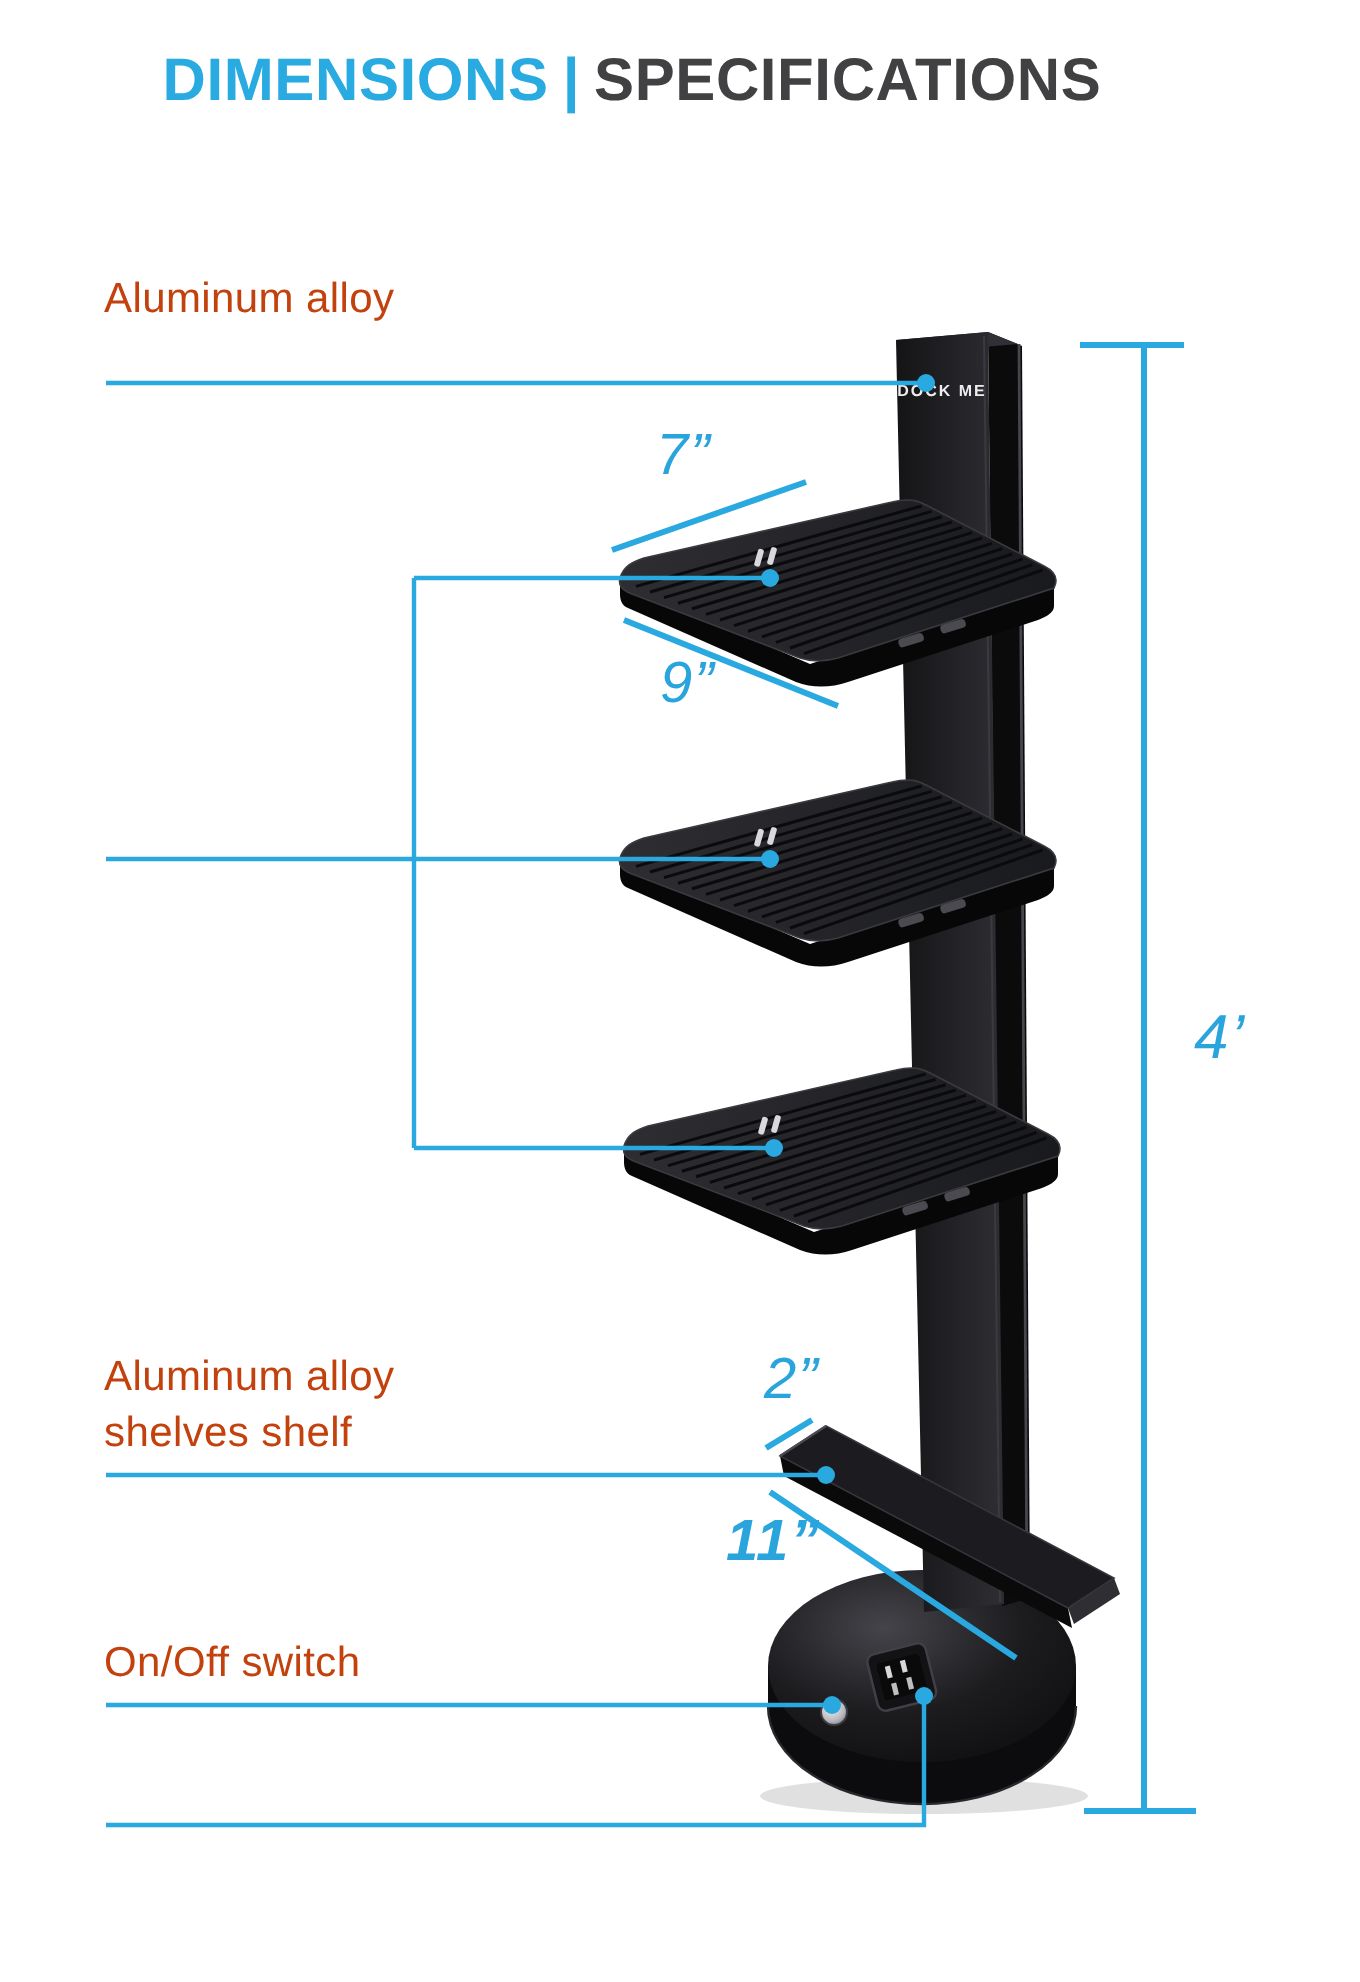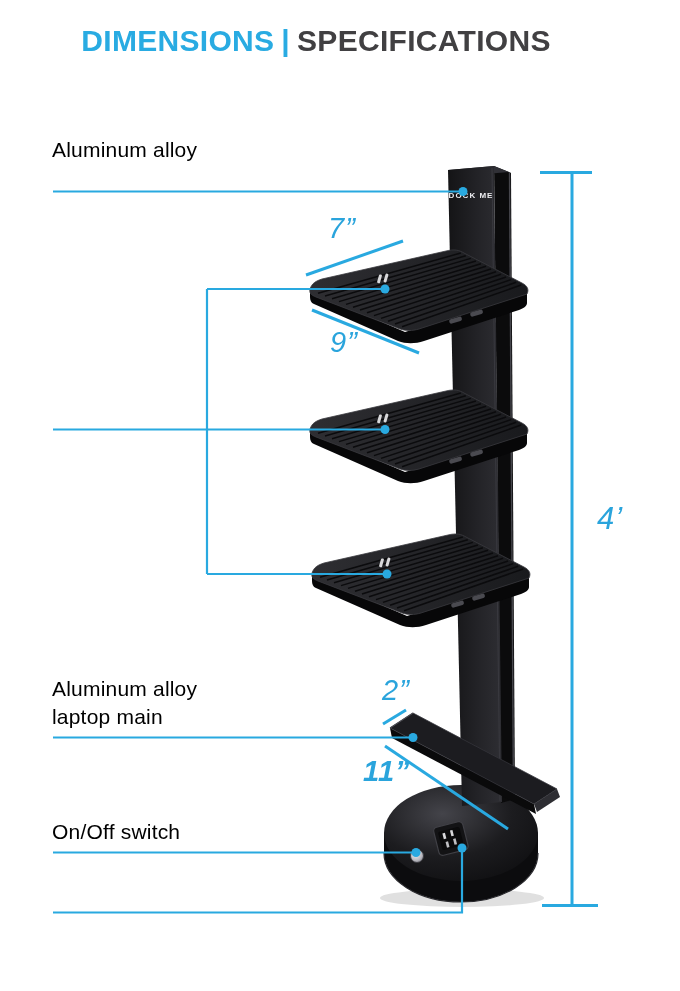--- a/index.html
+++ b/index.html
@@ -9,21 +9,21 @@
   }
   .title{
     position:absolute;top:24px;left:0;right:0;text-align:center;
     font-size:30px;font-weight:bold;letter-spacing:.3px;white-space:nowrap;
   }
   .title .cyan{color:#29ABE2;}
   .title .divider{color:#29ABE2;margin:0 7px;}
   .title .dark{color:#414042;}
   .label{
     position:absolute;left:52px;font-size:21px;line-height:27.5px;
-    color:#000000;letter-spacing:.2px;
+    color:#c2410c;letter-spacing:.2px;
   }
   .dim{
     position:absolute;color:#2AA4DC;font-style:italic;font-size:29px;
     font-weight:400;letter-spacing:1px;white-space:nowrap;
   }
   .dim.big{font-size:31px;}
   svg.art{position:absolute;left:0;top:0;}
 </style>
 </head>
 <body>
@@ -178,21 +178,21 @@
 
   <div class="label" style="top:136px;">
     <div>Aluminum alloy</div>
   </div>
 
   <div class="label" style="top:366px;">
   </div>
 
   <div class="label" style="top:675px;">
     <div>Aluminum alloy</div>
-    <div>laptop main</div>
+    <div>shelves shelf</div>
   </div>
 
   <div class="label" style="top:818px;">
     <div>On/Off switch</div>
   </div>
 
 
   <span class="dim" style="left:328px;top:212px;">7”</span>
   <span class="dim" style="left:330px;top:326px;">9”</span>
   <span class="dim" style="left:382px;top:674px;">2”</span>

